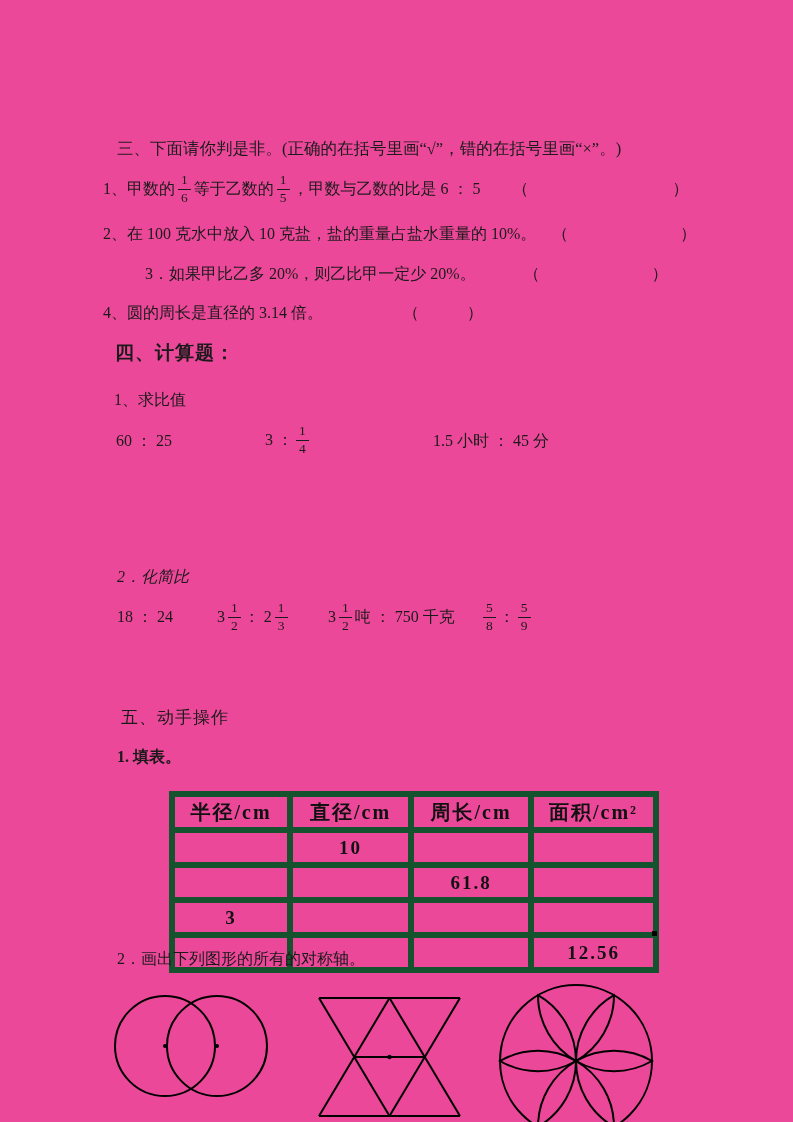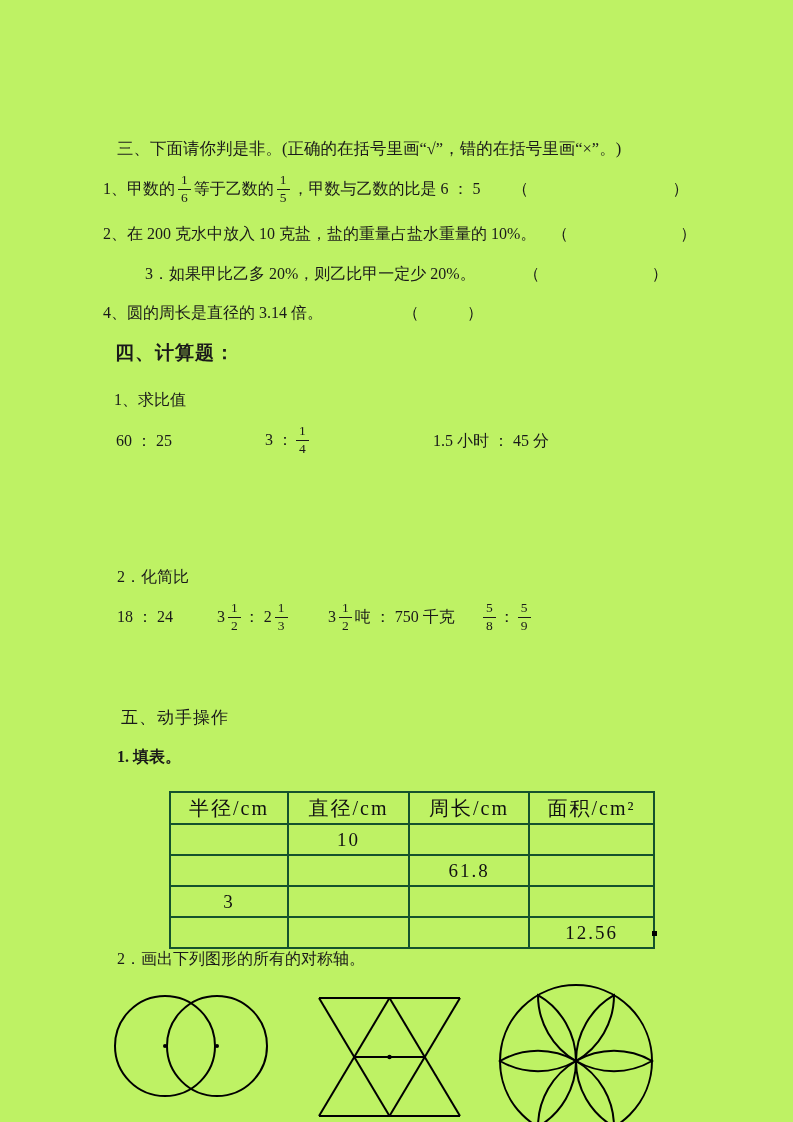--- a/index.html
+++ b/index.html
@@ -1,19 +1,19 @@
 <!DOCTYPE html>
 <html><head>
 <meta charset="utf-8">
 <style>
   html,body{margin:0;padding:0;background:#ffffff;}
   .page{
     position:relative;
     width:793px;height:1122px;
-    background:#bef264;
+    background:#ec4899;
     overflow:hidden;
     font-family:"Liberation Serif","DejaVu Serif",serif;
     color:#1a1a1a;
   }
   .t{position:absolute;white-space:pre;font-size:16px;line-height:1.25;}
   .sec-heading{font-size:16.5px;}
   .sec-heading-big{font-size:19px;font-weight:bold;letter-spacing:1px;}
   .sec-heading-mid{font-size:17px;letter-spacing:1px;}
   .qline{display:flex;align-items:center;}
   .exprline{display:flex;align-items:center;}
@@ -24,23 +24,23 @@
   .frac .num{padding:0 3px 1px;border-bottom:1.4px solid #1a1a1a;text-align:center;}
   .frac .den{padding-top:1px;text-align:center;}
   .mixed-int{font-size:16px;}
   table.fill-table{
     position:absolute;left:169px;top:791px;
     border-collapse:collapse;table-layout:fixed;
     font-family:"Liberation Serif","DejaVu Serif",serif;
     color:#111;
   }
   table.fill-table td,table.fill-table th{
-    border:2px solid #14532d;
+    border:6px solid #14532d;
     text-align:center;vertical-align:middle;
-    font-weight:normal;
+    font-weight:bold;
     letter-spacing:2px;
     overflow:hidden;
   }
   table.fill-table th{font-size:20px;height:28px;}
   table.fill-table td{font-size:19px;height:27px;margin-top:16px;}
   .corner-dot{position:absolute;left:652px;top:931px;width:5px;height:5px;background:#000;}
   .fig{position:absolute;}
   svg .ln{stroke:#000;stroke-width:2;fill:none;}
   svg .dot{fill:#000;stroke:none;}
 </style>
@@ -48,34 +48,34 @@
 <body>
 
 <div class="page">
 
   <div class="t sec-heading" style="left:117px;top:139px;">三、下面请你判是非。(正确的在括号里画“√”，错的在括号里画“×”。)</div>
 
   <div class="t qline" style="left:103px;top:168px;height:42px;">
     <span>1、甲数的</span><span class="frac"><span class="num">1</span><span class="den">6</span></span><span>等于乙数的</span><span class="frac"><span class="num">1</span><span class="den">5</span></span><span>，甲数与乙数的比是 6 ： 5　　（　　　　　　　　　）</span>
   </div>
 
-  <div class="t" style="left:103px;top:224px;">2、在 200 克水中放入 10 克盐，盐的重量占盐水重量的 10%。　（　　　　　　　）</div>
+  <div class="t" style="left:103px;top:224px;">2、在 100 克水中放入 10 克盐，盐的重量占盐水重量的 10%。　（　　　　　　　）</div>
   <div class="t" style="left:145px;top:264px;">3．如果甲比乙多 20%，则乙比甲一定少 20%。　　　（　　　　　　　）</div>
   <div class="t" style="left:103px;top:303px;">4、圆的周长是直径的 3.14 倍。　　　　　（　　　）</div>
 
   <div class="t sec-heading-big" style="left:115px;top:341px;">四、计算题：</div>
   <div class="t" style="left:114px;top:390px;">1、求比值</div>
 
   <div class="t" style="left:116px;top:431px;">60 ： 25</div>
   <div class="t exprline" style="left:265px;top:417px;height:46px;">
     <span>3 ：</span><span class="frac"><span class="num">1</span><span class="den">4</span></span>
   </div>
   <div class="t" style="left:433px;top:431px;font-family:Liberation Serif, serif;">1.5 小时 ： 45 分</div>
 
-  <div class="t" style="left:117px;top:567px;">2．化简比</div>
+  <div class="t" style="left:117px;top:567px;font-style:italic;">2．化简比</div>
 
   <div class="t" style="left:117px;top:607px;">18 ： 24</div>
   <div class="t exprline" style="left:217px;top:592px;height:50px;">
     <span class="mixed-int">3</span><span class="frac"><span class="num">1</span><span class="den">2</span></span><span>： 2</span><span class="frac"><span class="num">1</span><span class="den">3</span></span>
   </div>
   <div class="t exprline" style="left:328px;top:592px;height:50px;">
     <span class="mixed-int">3</span><span class="frac"><span class="num">1</span><span class="den">2</span></span><span>吨 ： 750 千克</span>
   </div>
   <div class="t exprline" style="left:480px;top:592px;height:50px;">
     <span class="frac"><span class="num">5</span><span class="den">8</span></span><span>：</span><span class="frac"><span class="num">5</span><span class="den">9</span></span>

